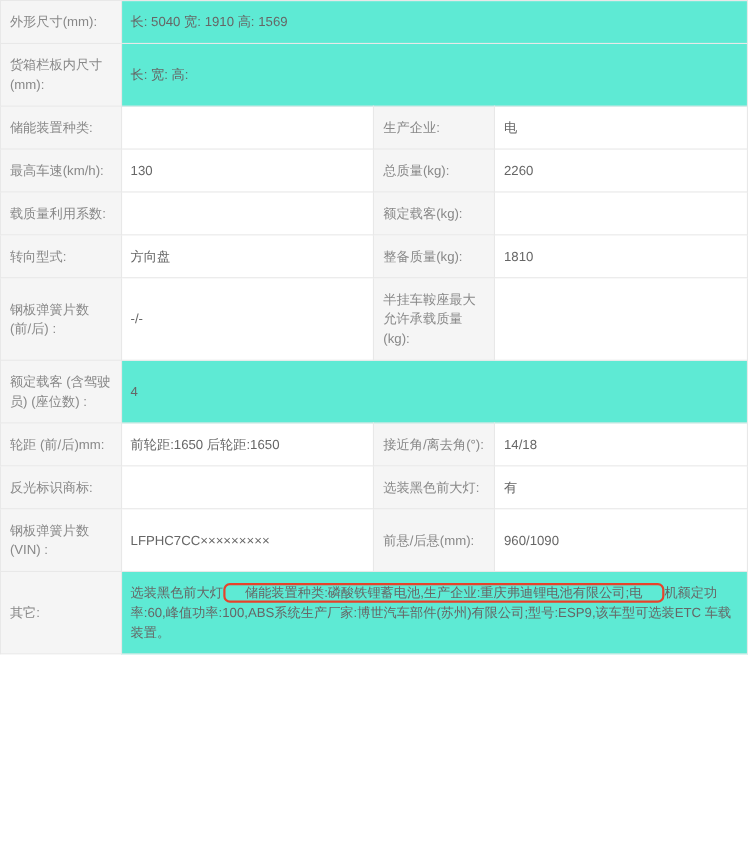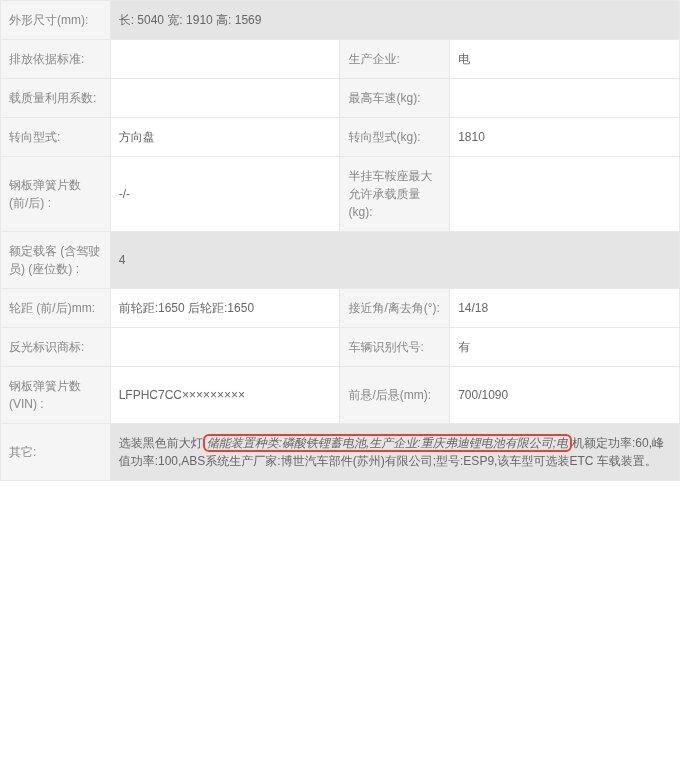--- a/index.html
+++ b/index.html
@@ -24,55 +24,64 @@
   .spec-table td.label {
     background: #f5f5f5;
     width: 105px;
     color: #888;
   }
   .spec-table td.value {
     background: #fff;
     width: 220px;
   }
   .spec-table td.full-value {
-    background: #e5e5e5;
+    background: #5eead4;
   }
   .hl {
     border: 2px solid #e7422b;
     border-radius: 6px;
-    padding: 0 2px;
+    padding: 0 18px;
     display: inline;
-    font-style: italic;
   }
 </style>
 </head>
 <body>
 
 <table class="spec-table">
   <tbody>
       <tr>
     <td class="label">外形尺寸(mm):</td>
     <td class="full-value" colspan="3">长: 5040 宽: 1910 高: 1569</td>
   </tr>
   <tr>
-    <td class="label">排放依据标准:</td>
+    <td class="label">货箱栏板内尺寸(mm):</td>
+    <td class="full-value" colspan="3">长: 宽: 高:</td>
+  </tr>
+  <tr>
+    <td class="label">储能装置种类:</td>
     <td class="value"></td>
     <td class="label">生产企业:</td>
     <td class="value">电</td>
   </tr>
   <tr>
+    <td class="label">最高车速(km/h):</td>
+    <td class="value">130</td>
+    <td class="label">总质量(kg):</td>
+    <td class="value">2260</td>
+  </tr>
+  <tr>
     <td class="label">载质量利用系数:</td>
     <td class="value"></td>
-    <td class="label">最高车速(kg):</td>
+    <td class="label">额定载客(kg):</td>
     <td class="value"></td>
   </tr>
   <tr>
     <td class="label">转向型式:</td>
     <td class="value">方向盘</td>
-    <td class="label">转向型式(kg):</td>
+    <td class="label">整备质量(kg):</td>
     <td class="value">1810</td>
   </tr>
   <tr>
     <td class="label">钢板弹簧片数 (前/后) :</td>
     <td class="value">-/-</td>
     <td class="label">半挂车鞍座最大允许承载质量(kg):</td>
     <td class="value"></td>
   </tr>
   <tr>
     <td class="label">额定载客 (含驾驶员) (座位数) :</td>
@@ -80,28 +89,28 @@
   </tr>
   <tr>
     <td class="label">轮距 (前/后)mm:</td>
     <td class="value">前轮距:1650 后轮距:1650</td>
     <td class="label">接近角/离去角(°):</td>
     <td class="value">14/18</td>
   </tr>
   <tr>
     <td class="label">反光标识商标:</td>
     <td class="value"></td>
-    <td class="label">车辆识别代号:</td>
+    <td class="label">选装黑色前大灯:</td>
     <td class="value">有</td>
   </tr>
   <tr>
     <td class="label">钢板弹簧片数 (VIN) :</td>
     <td class="value">LFPHC7CC×××××××××</td>
     <td class="label">前悬/后悬(mm):</td>
-    <td class="value">700/1090</td>
+    <td class="value">960/1090</td>
   </tr>
   <tr>
     <td class="label">其它:</td>
     <td class="full-value" colspan="3">
       <span>选装黑色前大灯</span><span class="hl">储能装置种类:磷酸铁锂蓄电池,生产企业:重庆弗迪锂电池有限公司;电</span><span>机额定功率:60,峰值功率:100,ABS系统生产厂家:博世汽车部件(苏州)有限公司;型号:ESP9,该车型可选装ETC 车载装置。</span>
     </td>
   </tr>
 
 </tbody>
   </table>

